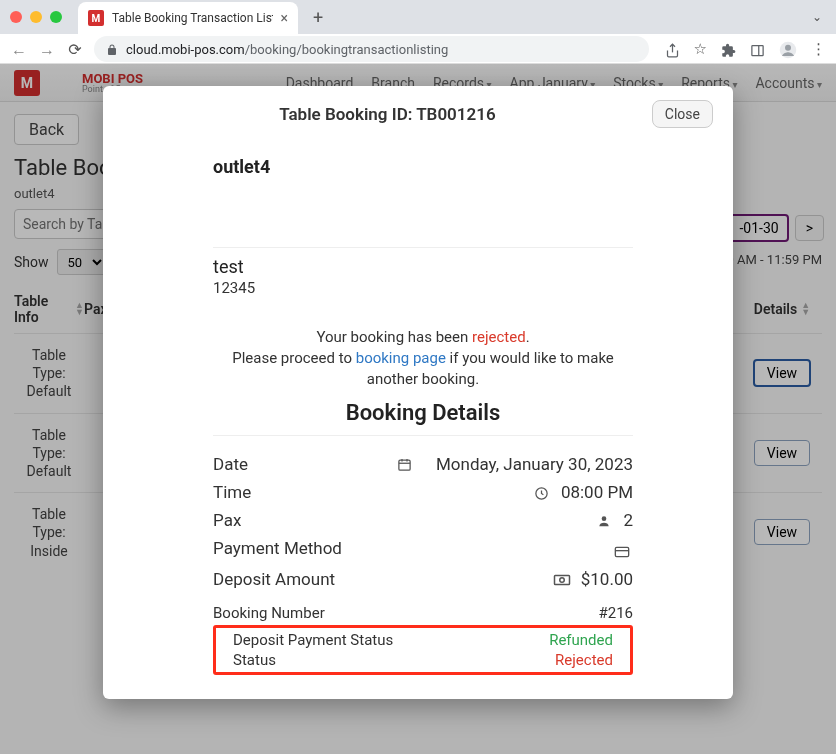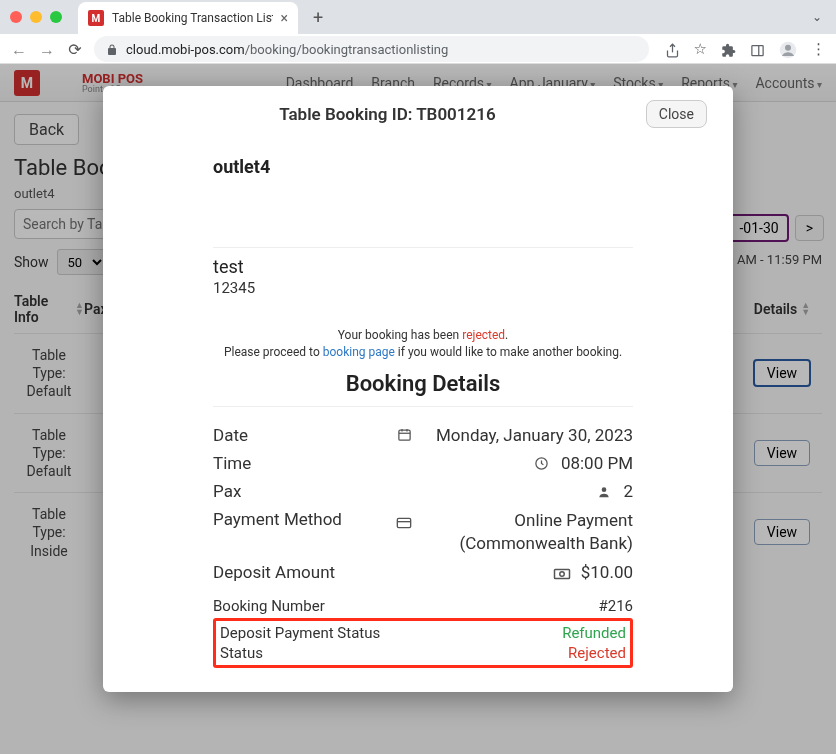--- a/index.html
+++ b/index.html
@@ -66,51 +66,51 @@
 .trow .info { width: 70px; text-align: center; line-height: 1.3; }
 .trow .pax { width: 50px; text-align: center; }
 .trow .spacer { flex: 1; }
 .trow .status-txt { width: 30px; color: #c73828; }
 .trow .details { width: 80px; text-align: center; }
 .view-btn { border: 1px solid #8ea4c1; background: #fff; color: #000000; padding: 4px 12px; border-radius: 4px; font-size: 14px; }
 .view-btn.active { border: 2px solid #2b5ea5; }
 
 
 .modal { position: absolute; top: 86px; left: 50%; transform: translateX(-50%); width: 630px; background: #fff; border-radius: 6px; box-shadow: 0 8px 28px rgba(0,0,0,0.35); padding-bottom: 24px; }
-.modal-header { display: flex; align-items: center; padding: 14px 26px 12px; }
+.modal-header { display: flex; align-items: center; padding: 14px 20px 12px; }
 .modal-title { flex: 1; text-align: center; font-size: 17px; font-weight: 600; color: #333; }
 .close-btn { border: 1px solid #ccc; background: #f5f5f5; border-radius: 8px; padding: 5px 12px; font-size: 14px; color: #444; }
 
 .modal-body { padding: 0 100px 0 110px; }
 .m-outlet { font-weight: 700; font-size: 18px; color: #222; margin-top: 16px; }
 .m-div { border-top: 1px solid #eee; margin-top: 70px; }
 .m-name { font-size: 18px; color: #222; margin-top: 8px; }
 .m-phone { font-size: 15px; color: #333; margin-top: 2px; }
 
-.m-msg { text-align: center; margin-top: 30px; font-size: 12px; color: #333; line-height: 1.4; }
+.m-msg { text-align: center; margin-top: 30px; font-size: 15px; color: #333; line-height: 1.4; }
 .m-msg .rej { color: #d93a2b; }
 .m-msg a { color: #2f78c4; text-decoration: none; }
 
 .m-h2 { text-align: center; font-size: 22px; font-weight: 600; color: #222; margin-top: 10px; }
 .m-div2 { border-top: 1px solid #eee; margin-top: 10px; }
 
 .m-list { margin-top: 14px; font-size: 17px; color: #333; }
 .m-row { display: flex; align-items: flex-start; padding: 4px 0; }
 .m-row .lbl { flex: 0 0 180px; }
 .m-row .ic { width: 22px; text-align: center; color: #555; font-size: 15px; }
 .m-row .val { flex: 1; text-align: right; }
 .m-row .val.two-line { line-height: 1.35; }
 
 .m-row2 { display: flex; font-size: 15px; color: #333; padding: 1px 0; }
 .m-row2 .lbl { flex: 1; }
 .m-row2 .val { }
 .m-row2 .val.green { color: #2fa44f; }
 .m-row2 .val.red { color: #d93a2b; }
 
-.highlight-box { border: 3px solid #ff2d1a; border-radius: 3px; padding: 2px 4px; margin-top: 2px; }
+.highlight-box { border: 3px solid #ff2d1a; border-radius: 3px; padding: 2px 17px; margin-top: 2px; }
 
 .svg-icon { display: inline-block; vertical-align: middle; }
 </style>
 </head>
 <body>
 
 <div class="browser-chrome">
   <div class="tab-strip">
     <div class="win-dots">
       <div class="win-dot red"></div>
@@ -316,21 +316,20 @@
           <span>2</span>
         </div>
       </div>
       <div class="m-row">
         <div class="lbl">Payment Method</div>
         <div class="val two-line" style="display:flex;justify-content:flex-end;align-items:flex-start;gap:8px;">
           <span class="ic" style="margin-top:3px;"><svg class="svg-icon" width="16" height="12" viewBox="0 0 24 18" fill="none" stroke="#555" stroke-width="2">
                 <rect x="2" y="2" width="20" height="14" rx="2"></rect>
                 <line x1="2" y1="7" x2="22" y2="7"></line>
               </svg></span>
-          <span style="max-width:210px;">Online Payment (Commonwealth Bank)</span>
         </div>
       </div>
       <div class="m-row">
         <div class="lbl">Deposit Amount</div>
         <div class="val" style="display:flex;justify-content:flex-end;align-items:center;gap:8px;">
           <span class="ic"><svg class="svg-icon" width="18" height="12" viewBox="0 0 24 16" fill="none" stroke="#555" stroke-width="2">
                 <rect x="2" y="2" width="20" height="12" rx="1"></rect>
                 <circle cx="12" cy="8" r="3"></circle>
               </svg></span>
           <span>$10.00</span>

